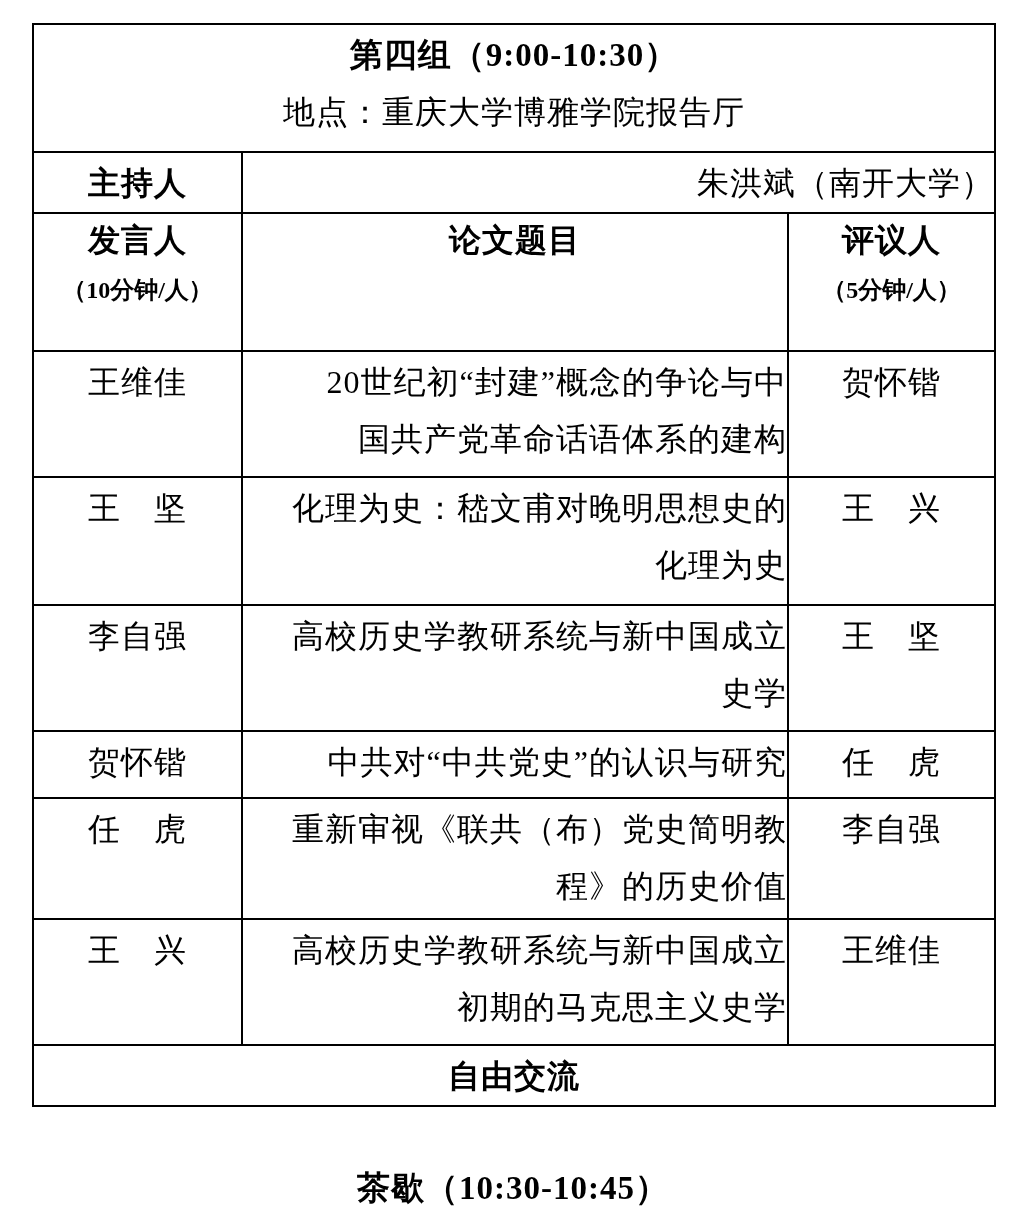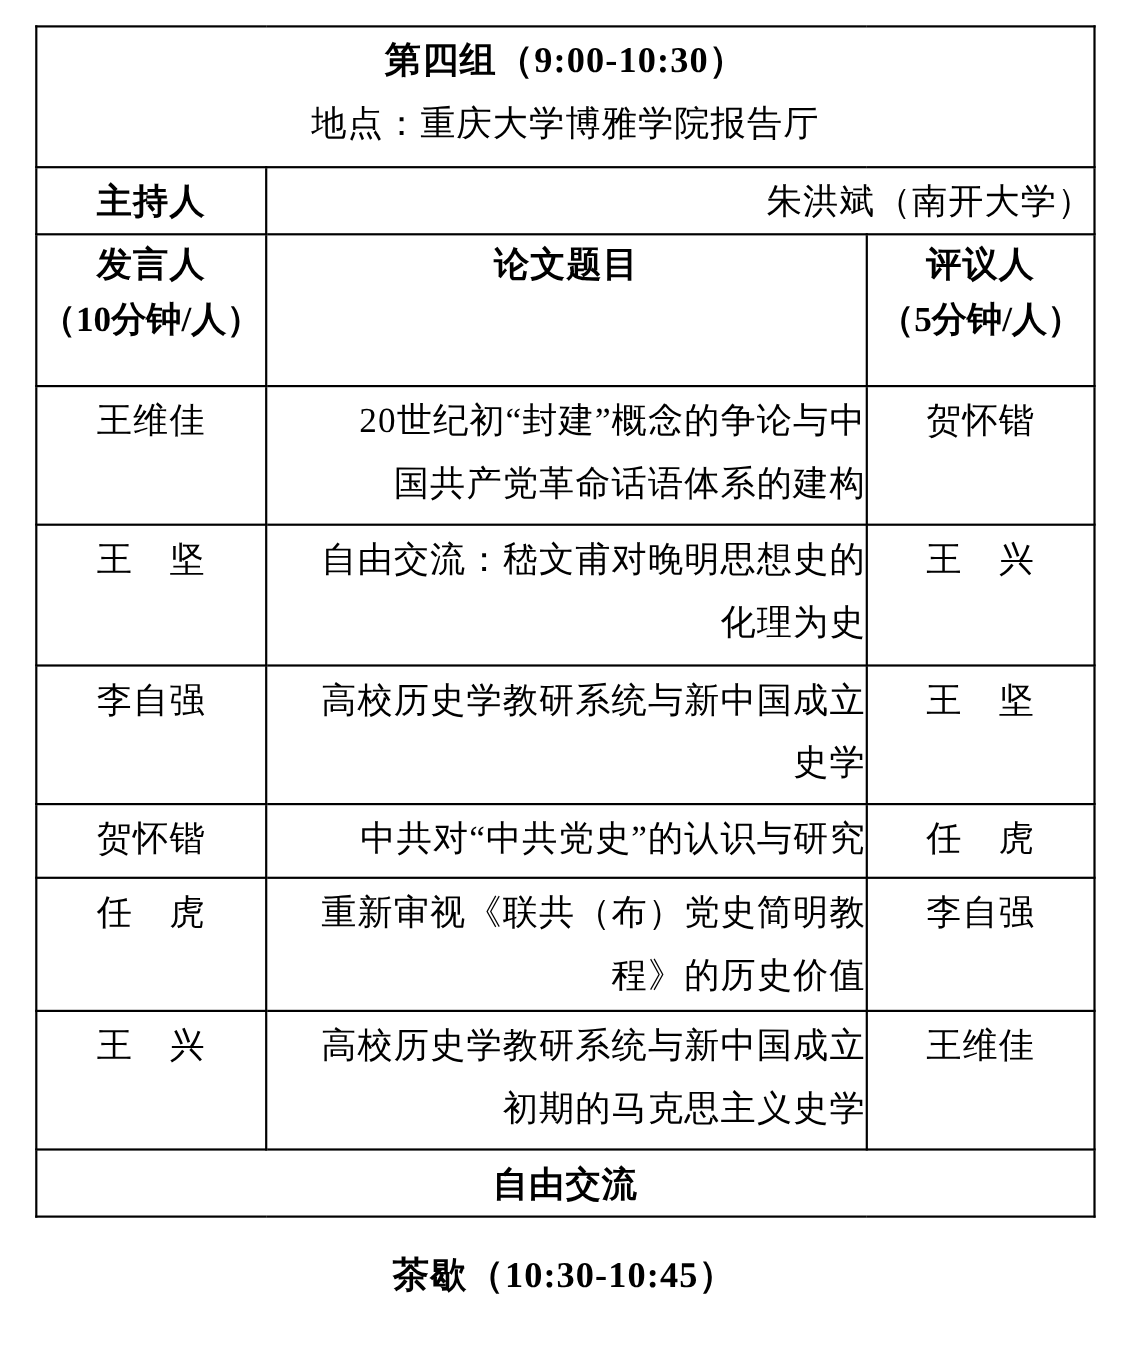--- a/index.html
+++ b/index.html
@@ -30,23 +30,23 @@
     font-size: 32px;
     line-height: 57px;
     letter-spacing: 1px;
     overflow: hidden;
   }
   td.center { text-align: center; }
   td.left   { text-align: right; padding-left: 13px; padding-right: 6px; }
   .bold { font-weight: bold; }
   .t-lg { font-size: 33px; }
   tr.r-head td { line-height: 50px; padding-top: 1px; }
-  .note { font-size: 32px; letter-spacing: 0; }
+  .note { font-size: 24px; letter-spacing: 0; }
   .tea-break {
-    margin-top: 30px;
+    margin-top: 58px;
     width: 962px;
     margin-left: 32px;
     text-align: center;
     font-size: 33px;
     font-weight: bold;
     line-height: 46px;
     letter-spacing: 1px;
   }
 </style>
 </head>
@@ -91,21 +91,21 @@
       <td class="left">
         <div>20世纪初“封建”概念的争论与中</div>
         <div>国共产党革命话语体系的建构</div>
       </td>
       <td class="center">贺怀锴</td>
     </tr>
 
     <tr style="height:128px">
       <td class="center">王　坚</td>
       <td class="left">
-        <div>自由交流：嵇文甫对晚明思想史的</div>
+        <div>化理为史：嵇文甫对晚明思想史的</div>
         <div>化理为史</div>
       </td>
       <td class="center">王　兴</td>
     </tr>
 
     <tr style="height:126px">
       <td class="center">李自强</td>
       <td class="left">
         <div>高校历史学教研系统与新中国成立</div>
         <div>史学</div>

